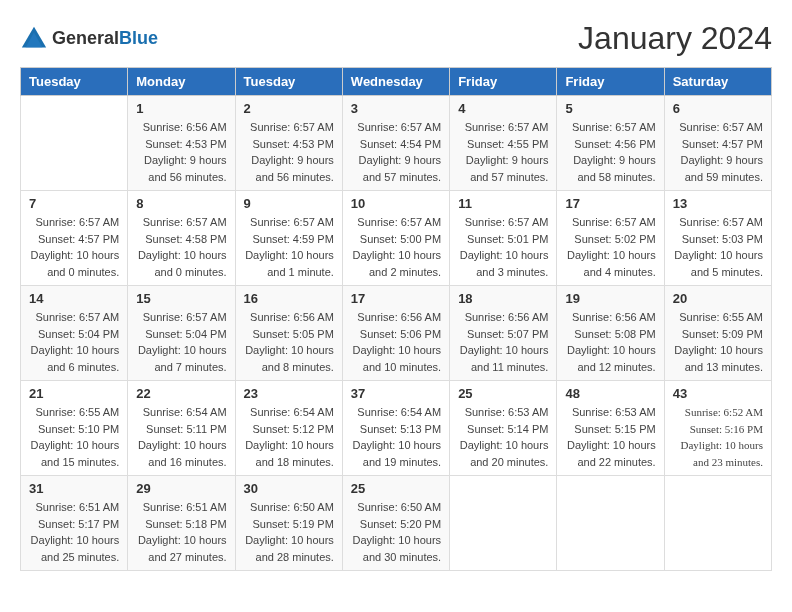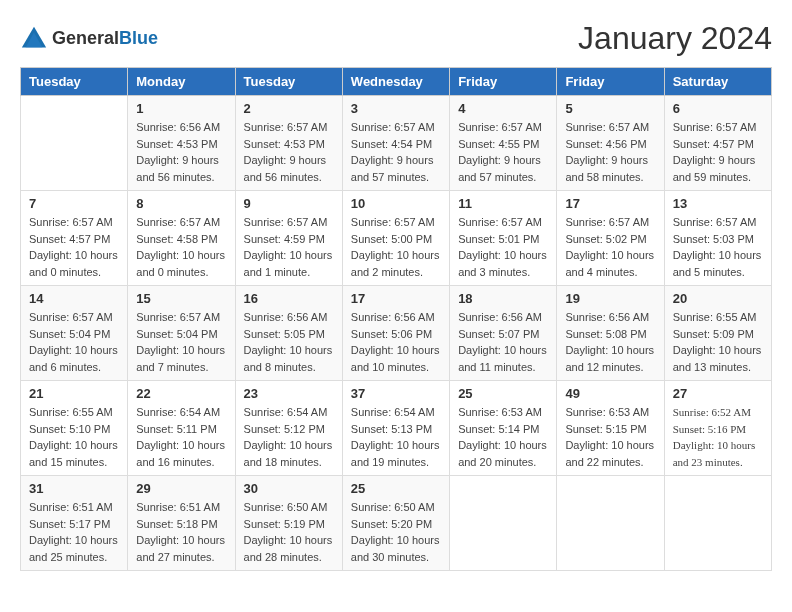--- a/index.html
+++ b/index.html
@@ -66,20 +66,21 @@
       font-size: 13px;
       font-weight: bold;
       color: #333;
       display: block;
       margin-bottom: 3px;
     }
     .day-info {
       font-size: 11px;
       line-height: 1.5;
       color: #444;
+      text-align: right;
     }
     tbody tr:nth-child(odd) {
       background-color: #f9f9f9;
     }
     tbody tr:nth-child(even) {
       background-color: #ffffff;
     }
     .empty-cell {
       background: #fff;
     }
@@ -292,28 +293,28 @@
 and 19 minutes.</div>
         </td>
         <td>
           <span class="day-number">25</span>
           <div class="day-info" style="white-space: pre-line;">Sunrise: 6:53 AM
 Sunset: 5:14 PM
 Daylight: 10 hours
 and 20 minutes.</div>
         </td>
         <td>
-          <span class="day-number">49</span>
+          <span class="day-number">48</span>
           <div class="day-info" style="white-space: pre-line;">Sunrise: 6:53 AM
 Sunset: 5:15 PM
 Daylight: 10 hours
 and 22 minutes.</div>
         </td>
         <td>
-          <span class="day-number">27</span>
+          <span class="day-number">43</span>
           <div class="day-info" style="white-space: pre-line; font-family: Liberation Serif, serif;">Sunrise: 6:52 AM
 Sunset: 5:16 PM
 Daylight: 10 hours
 and 23 minutes.</div>
         </td>
       </tr>
       <tr>
         <td>
           <span class="day-number">31</span>
           <div class="day-info" style="white-space: pre-line;">Sunrise: 6:51 AM

